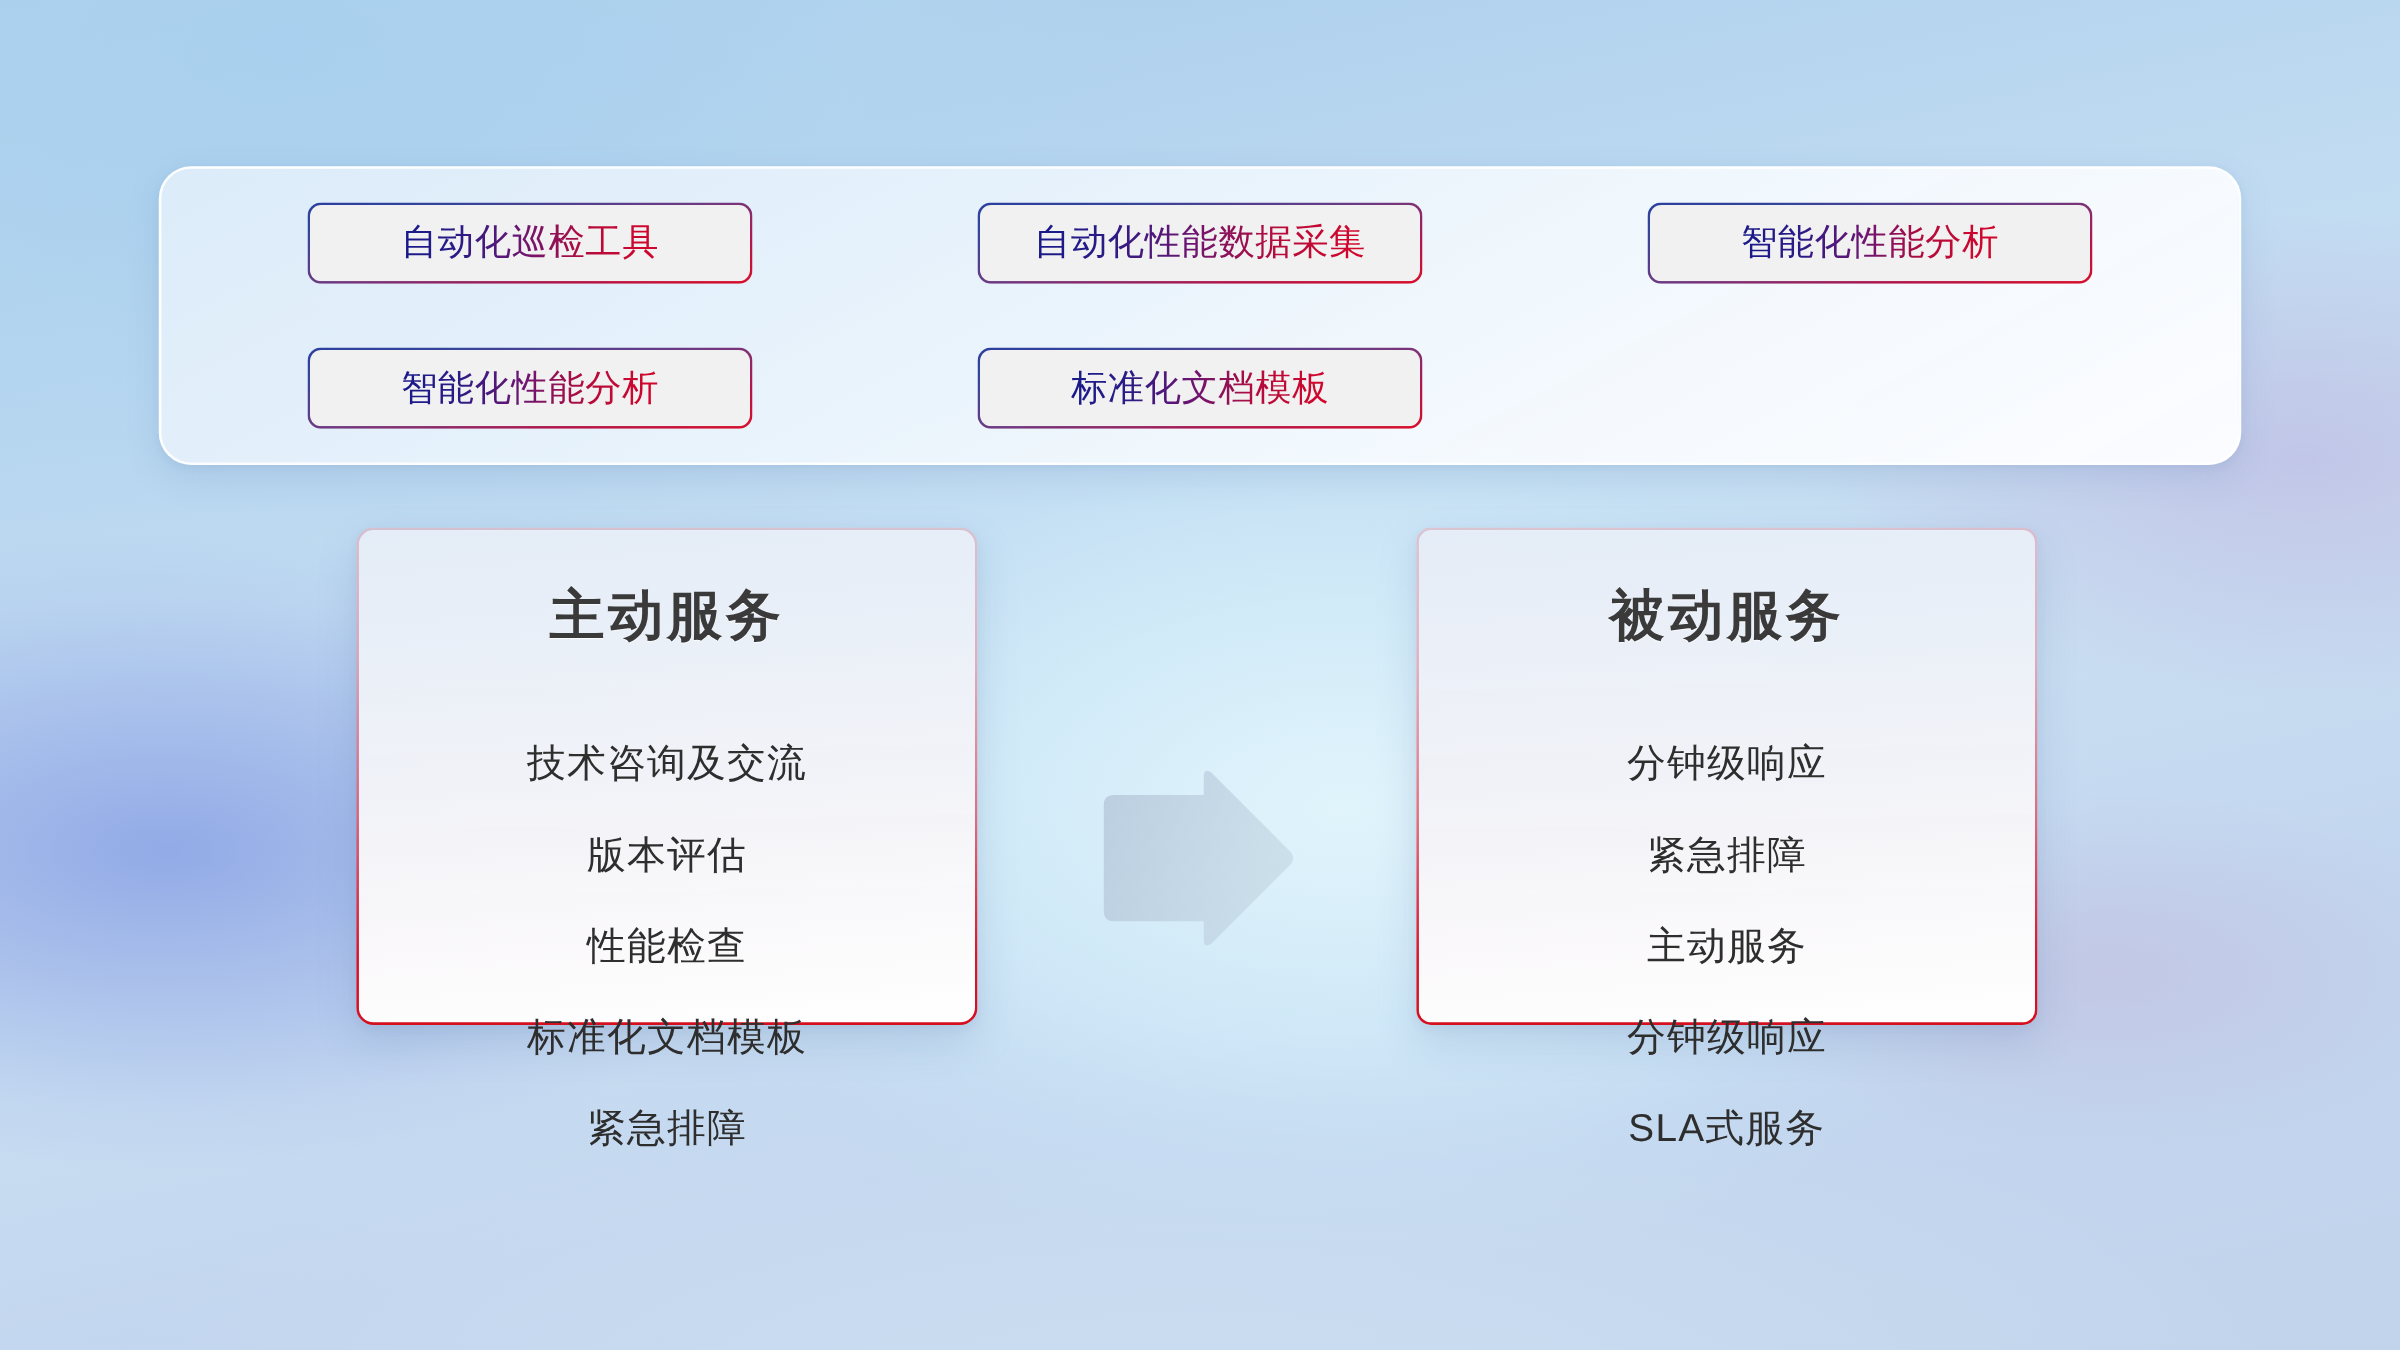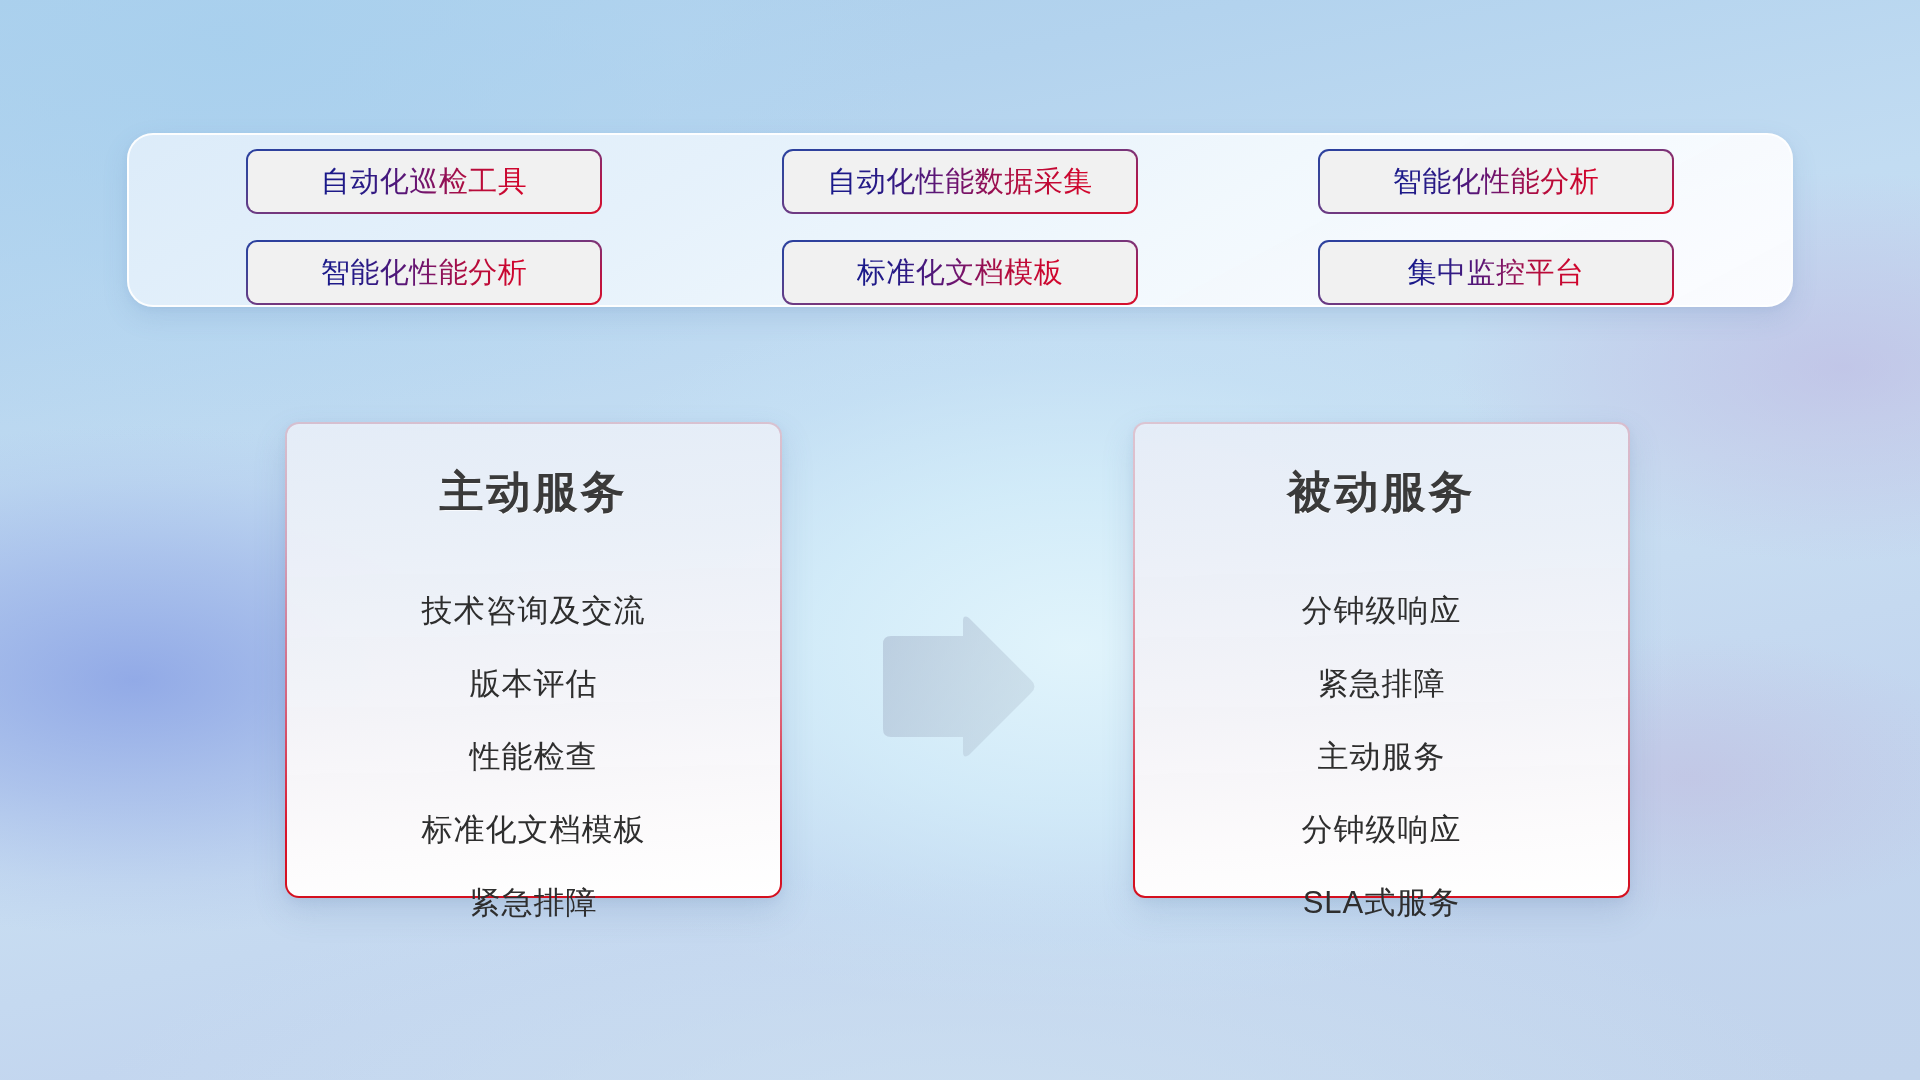--- a/index.html
+++ b/index.html
@@ -84,21 +84,21 @@
         rgba(192,178,216,0.40) 0%,
         rgba(192,178,216,0) 72%);
   }
 
   
   #tools-panel {
     position: absolute;
     left: 127px;
     top: 133px;
     width: 1666px;
-    height: 174px;
+    height: 239px;
     box-sizing: border-box;
     border: 2px solid rgba(255,255,255,0.92);
     border-radius: 26px;
     background:
       linear-gradient(152deg,
         rgba(221,236,249,0.97) 0%,
         rgba(231,242,251,0.97) 34%,
         rgba(243,249,253,0.97) 62%,
         rgba(252,253,255,0.98) 100%);
     box-shadow:
@@ -149,21 +149,21 @@
     -webkit-background-clip: text;
     background-clip: text;
     color: transparent;
     -webkit-text-fill-color: transparent;
   }
 
   
   .service-card {
     position: absolute;
     width: 497px;
-    height: 476px;
+    height: 398px;
     box-sizing: border-box;
     border-radius: 14px;
     background:
       linear-gradient(176deg,
         rgba(229,238,249,0.96) 0%,
         rgba(235,242,250,0.96) 26%,
         rgba(244,248,252,0.97) 58%,
         rgba(252,253,254,0.99) 84%,
         rgba(255,255,255,1) 100%) padding-box,
       linear-gradient(180deg,
@@ -261,23 +261,20 @@
     </div>
     <div class="pill">
       <span class="pill-label">智能化性能分析</span>
     </div>
     <div class="pill">
       <span class="pill-label">智能化性能分析</span>
     </div>
     <div class="pill">
       <span class="pill-label">标准化文档模板</span>
     </div>
-    <div class="pill">
-      <span class="pill-label">集中监控平台</span>
-    </div>
   </div>
 
   <div class="service-card" id="card-proactive">
     <div class="card-title">主动服务</div>
     <div class="card-divider">
       <div class="wedge"></div>
     </div>
     <div class="card-list">
       <div class="card-list-item">技术咨询及交流</div>
       <div class="card-list-item">版本评估</div>

